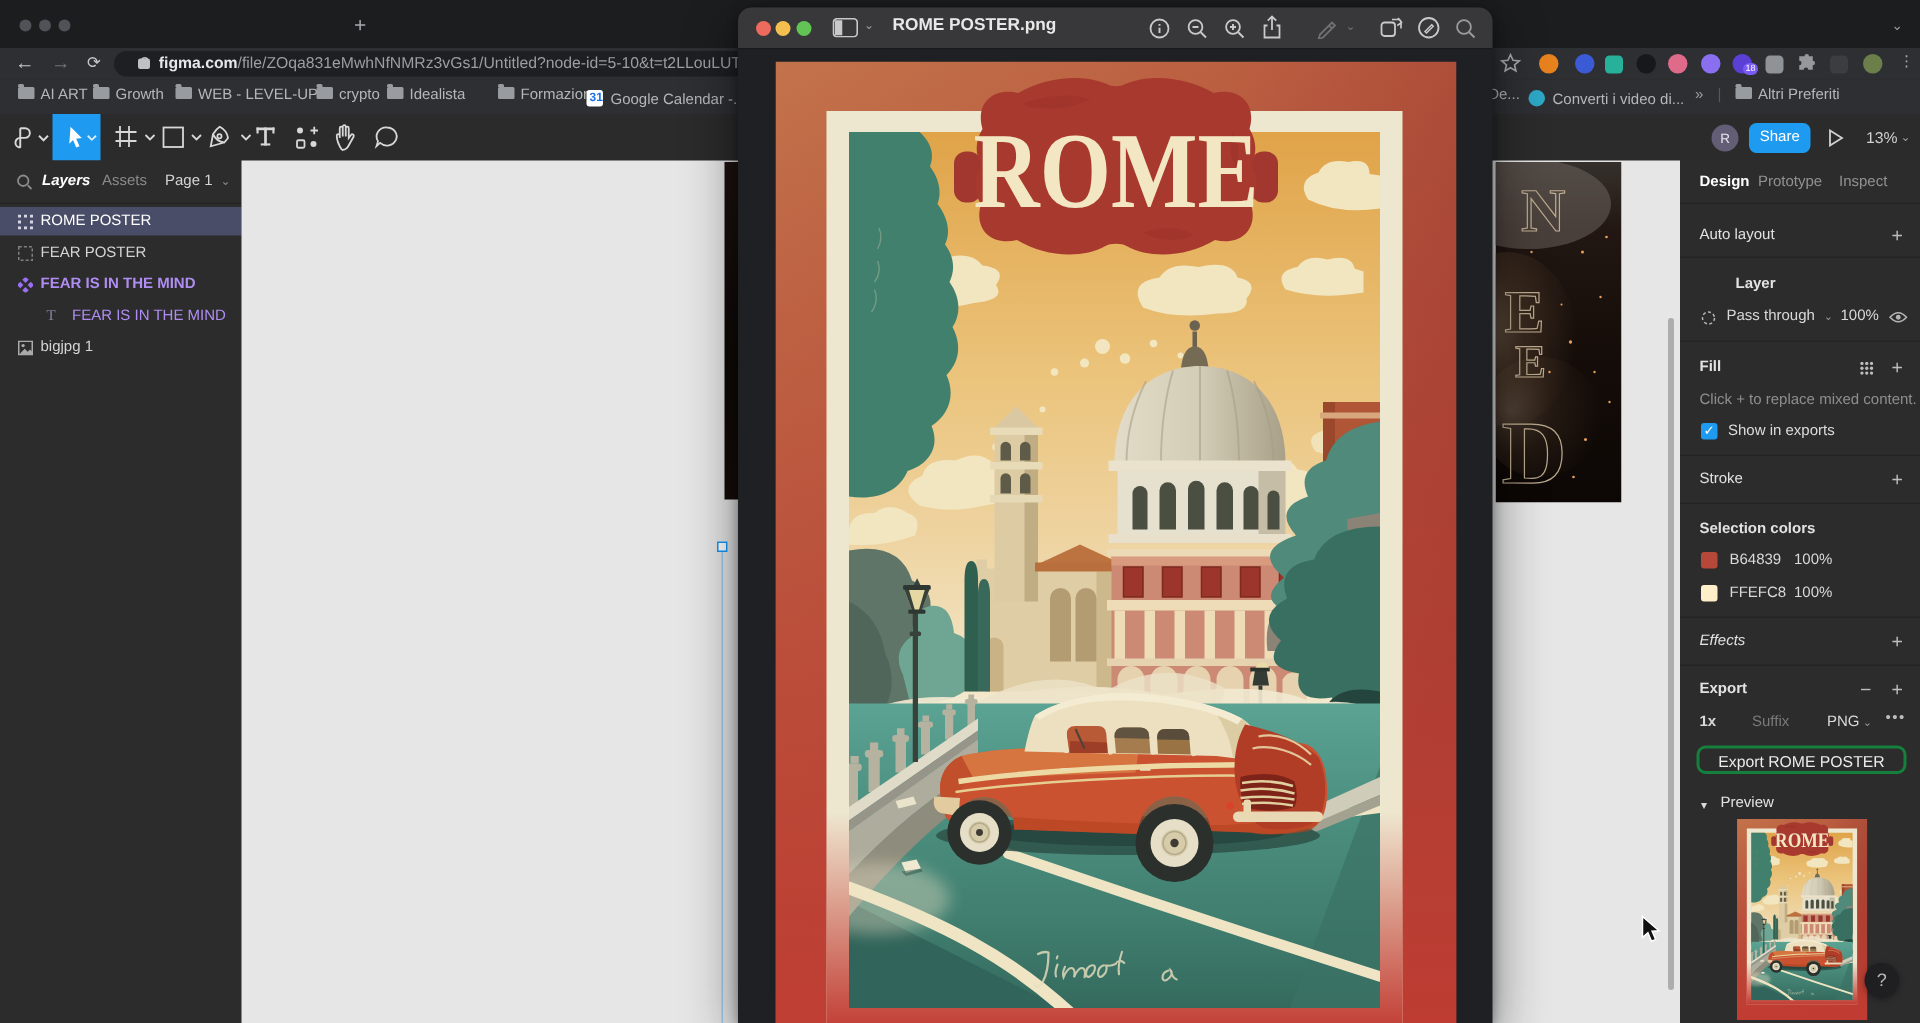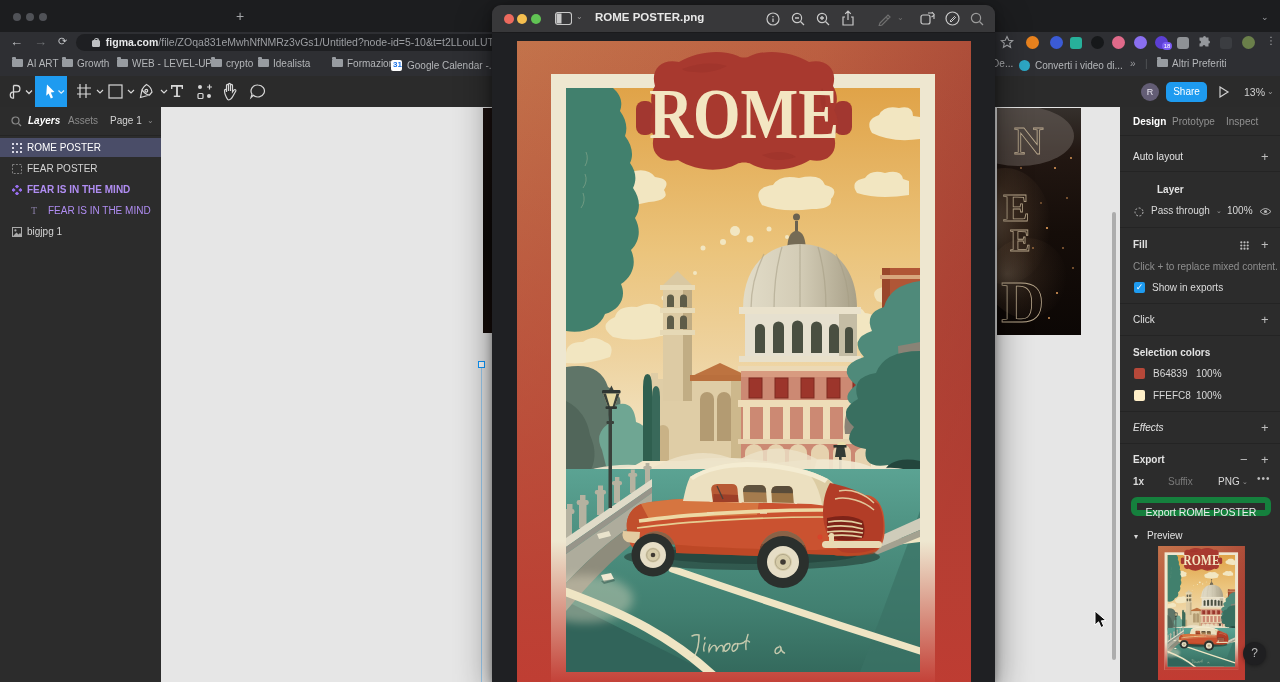--- a/index.html
+++ b/index.html
@@ -313,21 +313,21 @@
           <circle cx="1.3" cy="7.7" r="1.1"></circle>
           <circle cx="4.5" cy="7.7" r="1.1"></circle>
           <circle cx="7.7" cy="7.7" r="1.1"></circle>
         </g>
     </svg>
     <span class="abs plus" style="left:141px;top:130px;">+</span>
     <span class="abs" style="left:13px;top:154px;color:#8e8e8e;font-size:10px;">Click + to replace mixed content.</span>
     <div class="abs" style="left:14px;top:175px;width:11px;height:11px;background:#1e9bf0;border-radius:2px;color:#fff;font-size:9px;text-align:center;line-height:11px;">✓</div>
     <span class="abs" style="left:32px;top:175px;color:#dcdcdc;">Show in exports</span>
     <div class="abs rdiv" style="top:196px;"></div>
-    <span class="abs" style="left:13px;top:207px;color:#e2e2e2;">Click</span>
+    <span class="abs" style="left:13px;top:207px;color:#e2e2e2;">Stroke</span>
     <span class="abs plus" style="left:141px;top:205px;">+</span>
     <div class="abs rdiv" style="top:228px;"></div>
     <span class="abs" style="left:13px;top:240px;color:#e2e2e2;font-weight:bold;">Selection colors</span>
     <div class="abs" style="left:14px;top:261px;width:11px;height:11px;background:#b64839;border-radius:2px;"></div>
     <span class="abs" style="left:33px;top:261px;color:#d9d9d9;">B64839</span>
     <span class="abs" style="left:76px;top:261px;color:#d9d9d9;">100%</span>
     <div class="abs" style="left:14px;top:283px;width:11px;height:11px;background:#ffefc8;border-radius:2px;"></div>
     <span class="abs" style="left:33px;top:283px;color:#d9d9d9;">FFEFC8</span>
     <span class="abs" style="left:76px;top:283px;color:#d9d9d9;">100%</span>
     <div class="abs rdiv" style="top:304px;"></div>
@@ -335,21 +335,21 @@
     <span class="abs plus" style="left:141px;top:313px;">+</span>
     <div class="abs rdiv" style="top:336px;"></div>
     <span class="abs" style="left:13px;top:347px;color:#e2e2e2;font-weight:bold;">Export</span>
     <span class="abs plus" style="left:120px;top:345px;">−</span>
     <span class="abs plus" style="left:141px;top:345px;">+</span>
     <span class="abs" style="left:13px;top:369px;color:#d9d9d9;font-weight:bold;">1x</span>
     <span class="abs" style="left:48px;top:369px;color:#7a7a7a;">Suffix</span>
     <span class="abs" style="left:98px;top:369px;color:#d9d9d9;">PNG</span>
     <span class="abs" style="left:122px;top:371px;color:#9a9a9a;font-size:7px;">⌄</span>
     <span class="abs" style="left:137px;top:366px;color:#bdbdbd;letter-spacing:1px;">•••</span>
-    <div class="abs" style="left:11px;top:390px;width:140px;height:19px;border:6px solid #15803d;border-radius:6px;color:#ececec;font-size:10.5px;text-align:center;line-height:18px;">Export ROME POSTER</div>
+    <div class="abs" style="left:11px;top:390px;width:140px;height:19px;border:2px solid #15803d;border-radius:6px;color:#ececec;font-size:10.5px;text-align:center;line-height:18px;">Export ROME POSTER</div>
     <span class="abs" style="left:14px;top:425px;color:#d9d9d9;font-size:8px;">▾</span>
     <span class="abs" style="left:27px;top:423px;color:#e2e2e2;">Preview</span>
     <div class="abs" id="thumbwrap" style="left:38px;top:439px;width:87px;height:136px;overflow:hidden;">
       <svg width="87" height="134" viewBox="0 0 454 700">
           <use href="#posterart"></use>
         </svg>
     </div>
     <div class="abs" style="left:123px;top:535px;width:23px;height:23px;border-radius:50%;background:#1f1f21;color:#b9b9b9;font-size:12px;text-align:center;line-height:23px;box-shadow:0 1px 4px rgba(0,0,0,.4);">?</div>
   </div>
 

